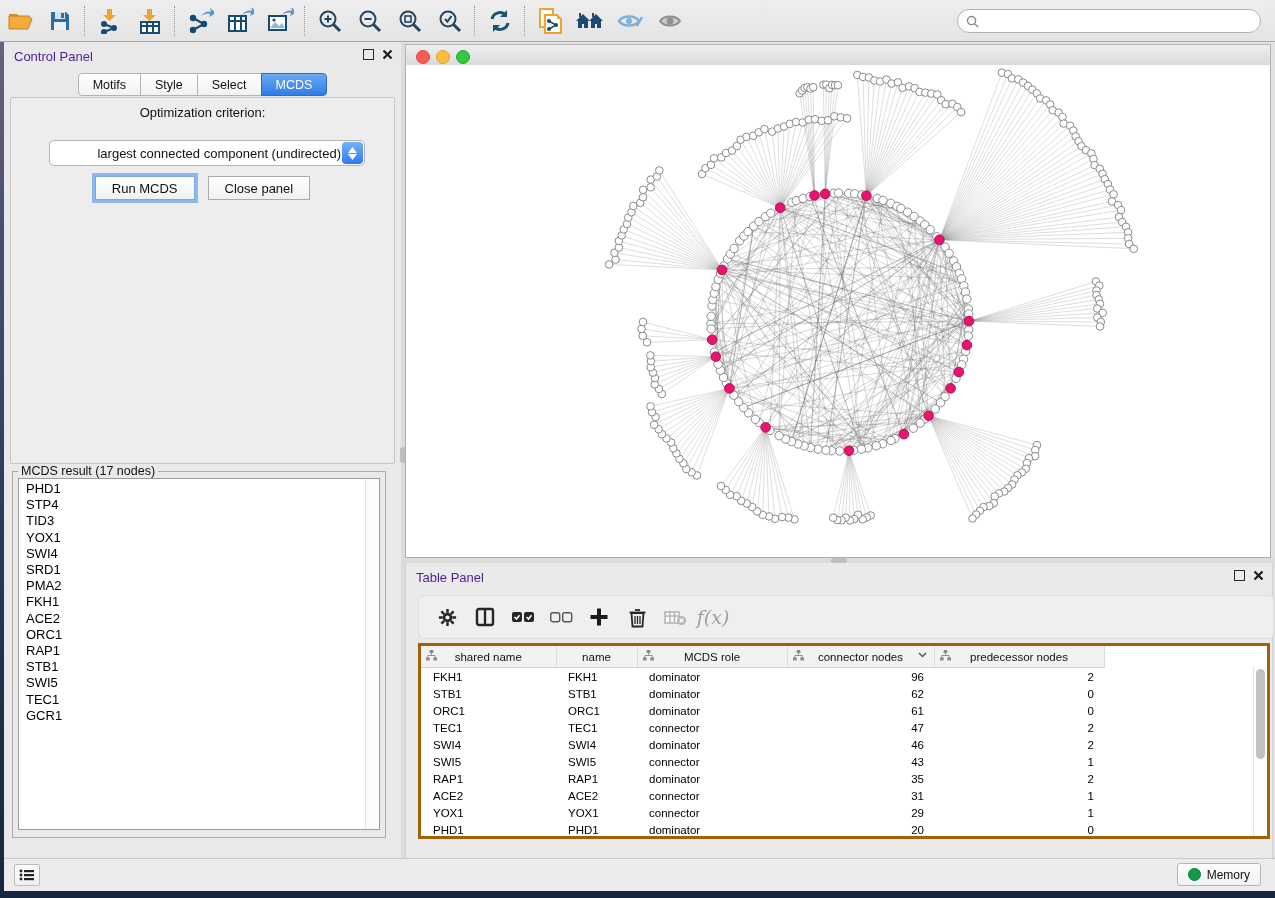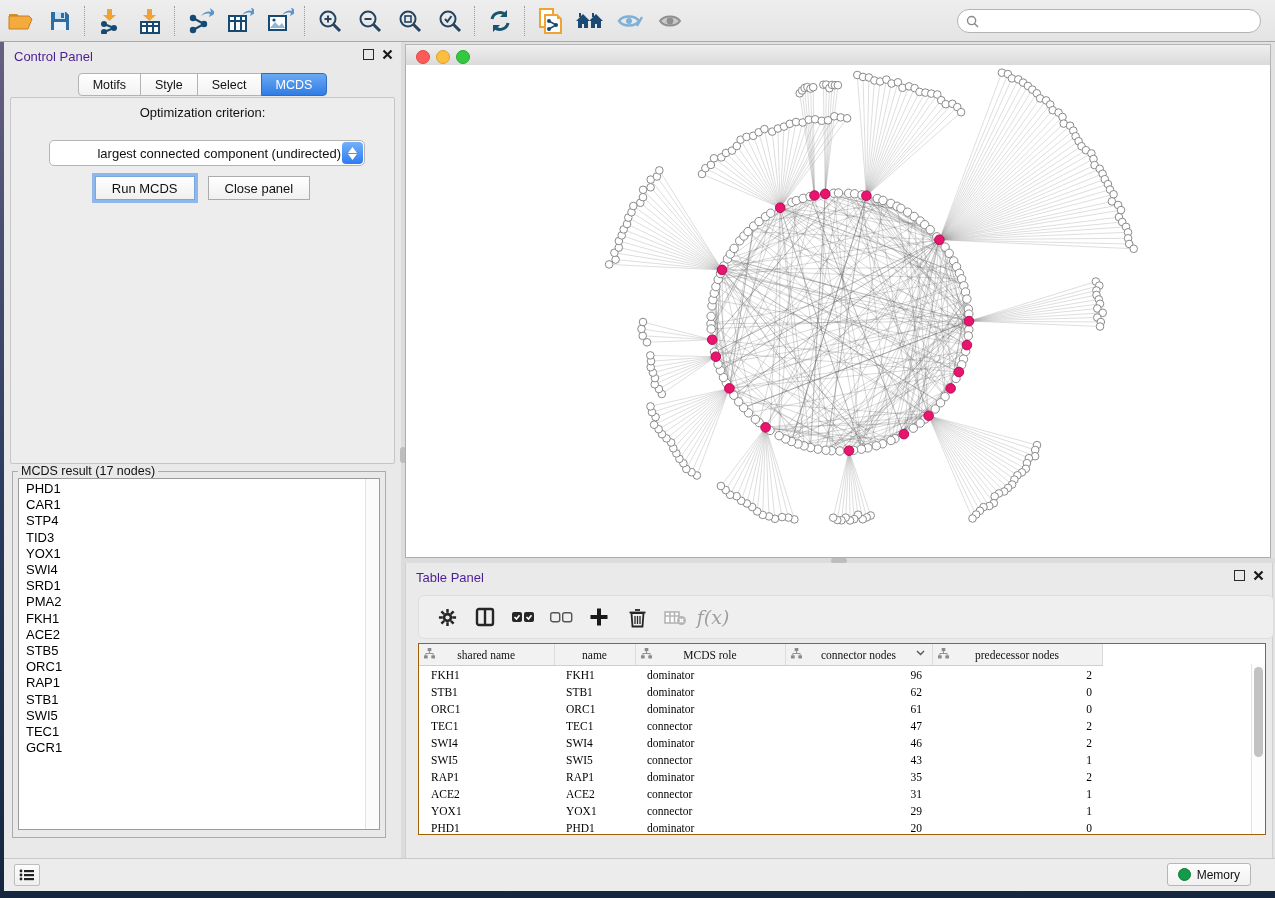--- a/index.html
+++ b/index.html
@@ -68,21 +68,21 @@
 
   
   .h-split{left:405px;top:558px;width:870px;height:5px;background:#dcdcdc;}
   .h-handle{position:absolute;left:426px;top:0px;width:16px;height:5px;background:#bdbdbd;border-radius:3px;}
   .table-panel{left:405px;top:563px;width:866px;height:295px;background:#eaeaea;border:1px solid #d0d0d0;border-top:0;}
   .tp-toolbar{position:absolute;left:12px;top:32px;width:842px;height:42px;background:#efefef;border:1px solid #dedede;
               border-radius:6px;display:flex;align-items:center;padding-left:12px;gap:6px;}
   .tp-btn{width:32px;height:32px;border:0;background:transparent;display:flex;align-items:center;justify-content:center;padding:0;}
   .fx{font-family:"DejaVu Serif",serif;font-style:italic;font-size:19px;color:#9e9e9e;}
 
-  .table-wrap{position:absolute;left:12px;top:80px;width:846px;height:190px;background:#fff;border:1px solid #a16207;overflow:hidden;font-family:Liberation Serif, serif;}
+  .table-wrap{position:absolute;left:12px;top:80px;width:846px;height:190px;background:#fff;border:3px solid #a16207;overflow:hidden;}
   table.data{border-collapse:collapse;table-layout:fixed;font-size:11.5px;}
   table.data th{height:19px;background:#f2f2f2;border-right:1px solid #dcdcdc;border-bottom:1px solid #cfcfcf;
                 font-weight:normal;color:#111;position:relative;text-align:center;}
   table.data th .hicon{position:absolute;left:5px;top:4px;}
   table.data th .chev{position:absolute;right:7px;top:6px;}
   table.data td{height:17px;padding:0 0 0 12px;color:#000;white-space:nowrap;}
   table.data td.num{text-align:right;padding:0 10px 0 0;}
   .tscroll{position:absolute;right:0;top:20px;bottom:0;width:13px;background:#fdfdfd;border-left:1px solid #e4e4e4;}
   .tthumb{position:absolute;left:2px;top:3px;width:9px;height:90px;background:#c2c2c2;border-radius:5px;}
 
@@ -90,21 +90,21 @@
   .bt-tab{height:21px;padding:0 15px;font-size:12.5px;background:linear-gradient(#ffffff,#f4f4f4);
           border:1px solid #b0b0b0;margin-left:-1px;color:#111;font-family:inherit;}
   .bt-tab:first-child{border-radius:5px 0 0 5px;margin-left:0;}
   .bt-tab:last-child{border-radius:0 5px 5px 0;}
   .bt-tab.active{background:linear-gradient(#5ea2f2,#2e7ce4);color:#fff;border-color:#2e6cc0;}
 
   
   .status-bar{left:4px;top:858px;width:1271px;height:32px;background:#ececec;border-top:1px solid #c9c9c9;}
   .list-btn{position:absolute;left:10px;top:5px;width:26px;height:22px;background:linear-gradient(#fcfcfc,#efefef);
             border:1px solid #bdbdbd;border-radius:2px;display:flex;align-items:center;justify-content:center;padding:0;}
-  .memory-btn{position:absolute;right:24px;top:4px;height:23px;background:linear-gradient(#fdfdfd,#f1f1f1);
+  .memory-btn{position:absolute;right:14px;top:4px;height:23px;background:linear-gradient(#fdfdfd,#f1f1f1);
               border:1px solid #b6b6b6;border-radius:3px;display:flex;align-items:center;gap:6px;padding:0 10px;
               font-size:12px;color:#111;font-family:inherit;}
   .mem-dot{width:11px;height:11px;border-radius:50%;background:#129c49;border:1px solid #0c7a38;}
 </style>
 </head>
 <body>
 
 <div class="abs toolbar">
   <button class="tbtn">
     <svg width="26" height="22" viewBox="0 0 26 22">
@@ -286,30 +286,28 @@
     <div class="btn-row">
       <button class="mac-btn focused">Run MCDS</button>
       <button class="mac-btn">Close panel</button>
     </div>
   </div>
   <fieldset class="mcds-fieldset">
     <legend>MCDS result (17 nodes)</legend>
     <div class="listbox">
       <ul id="mcds-list">
           <li>PHD1</li>
-          <li>CAR1</li>
           <li>STP4</li>
           <li>TID3</li>
           <li>YOX1</li>
           <li>SWI4</li>
           <li>SRD1</li>
           <li>PMA2</li>
           <li>FKH1</li>
           <li>ACE2</li>
-          <li>STB5</li>
           <li>ORC1</li>
           <li>RAP1</li>
           <li>STB1</li>
           <li>SWI5</li>
           <li>TEC1</li>
           <li>GCR1</li>
         </ul>
       <div class="list-scroll"></div>
     </div>
   </fieldset>

